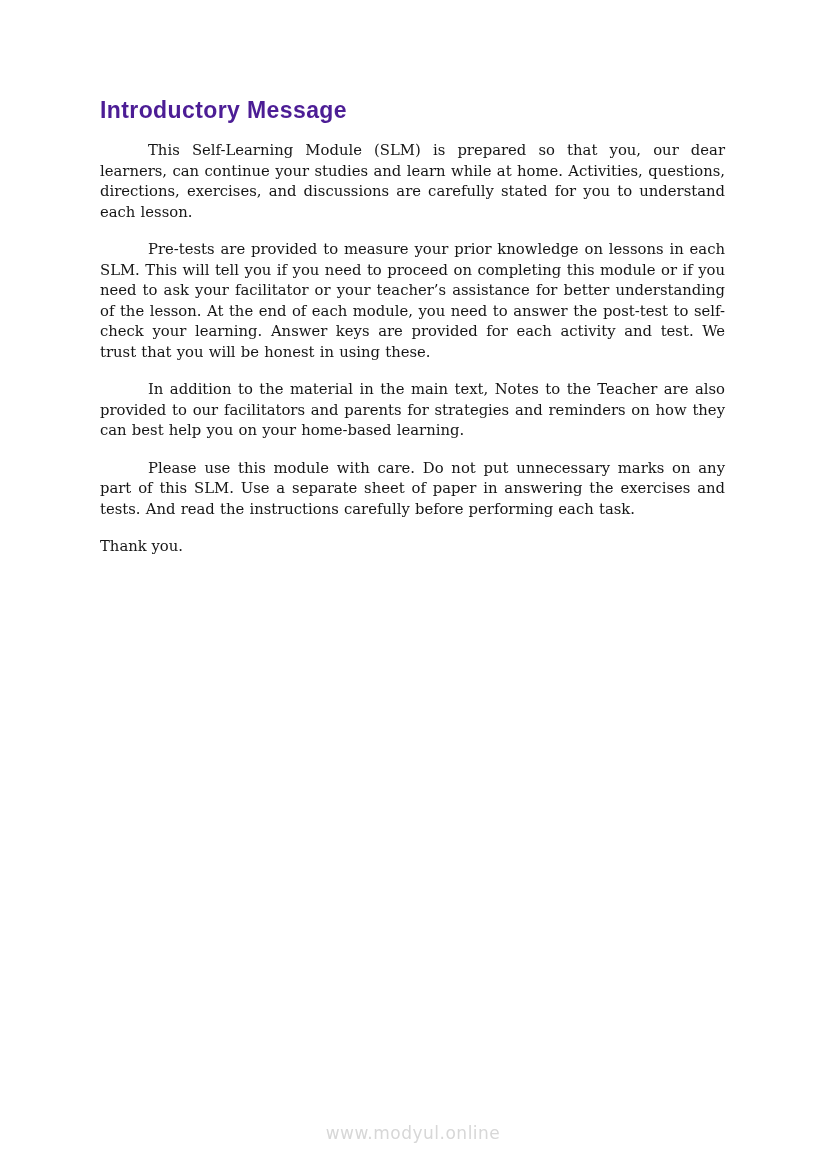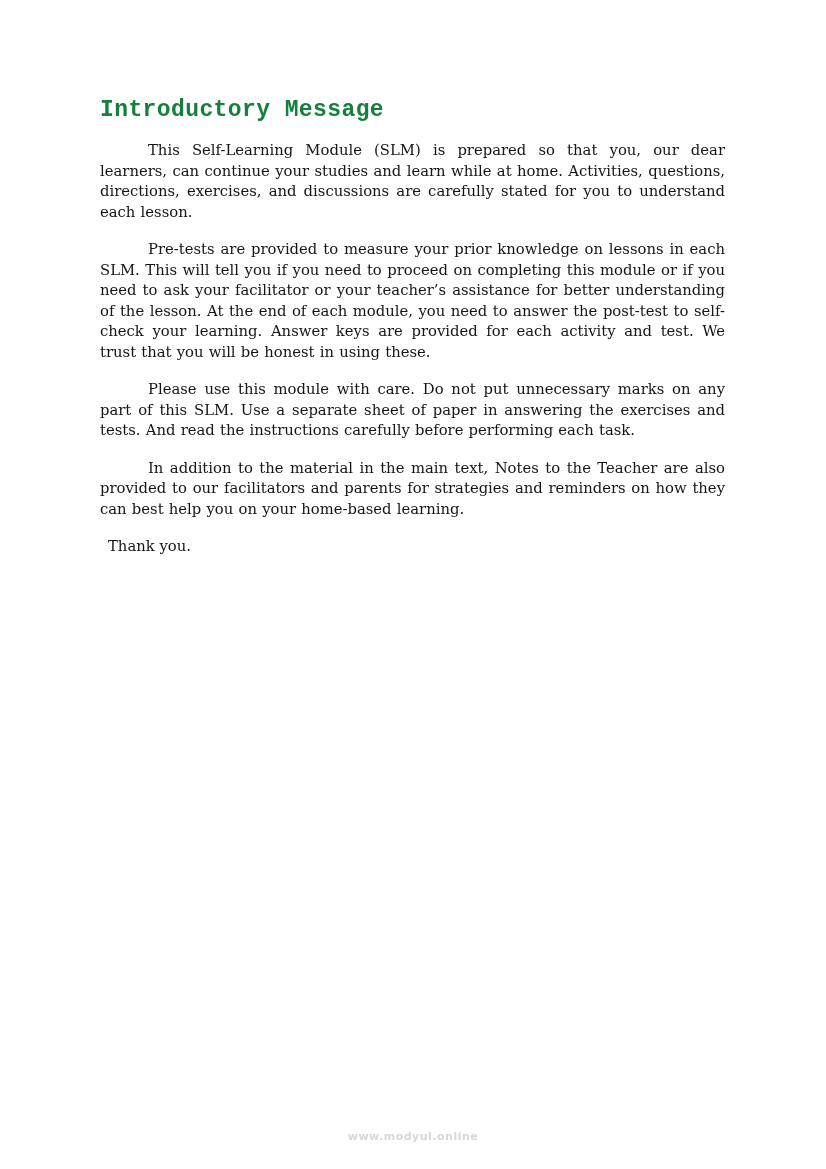--- a/index.html
+++ b/index.html
@@ -16,71 +16,70 @@
     font-family: "DejaVu Serif", serif;
     color: #151515;
   }
   .content {
     position: absolute;
     left: 100px;
     top: 95px;
     width: 629px;
   }
   .doc-title {
-    font-family: Liberation Mono, monospace;
+    font-family: Liberation Sans, sans-serif;
     font-weight: bold;
     font-size: 23px;
     line-height: 30px;
     letter-spacing: 0.4px;
     margin: 0 0 15px 0;
-    color: #15803d;
+    color: #4c1d95;
   }
   .body-par {
     font-size: 14.8px;
     line-height: 20.5px;
     text-align: justify;
     text-indent: 48px;
     margin: 0 4px 17px 0;
     word-spacing: 0.5px;
   }
   .closing {
     font-size: 14.8px;
     line-height: 20.5px;
     text-align: left;
     text-indent: 0;
-    margin: 8px;
+    margin: 0;
   }
   .watermark {
     position: absolute;
     left: 0;
     bottom: 26px;
     width: 100%;
     text-align: center;
     font-family: "DejaVu Sans", sans-serif;
-    font-size: 11px;
+    font-size: 17px;
     letter-spacing: 0.5px;
     color: #d7d7d7;
     user-select: none;
-    font-weight: bold;
   }
 </style>
 </head>
 <body>
 
 <div class="page">
   <div class="content">
     <h1 class="doc-title">Introductory Message</h1>
 
     <p class="body-par">This Self-Learning Module (SLM) is prepared so that you, our dear learners, can continue your studies and learn while at home.  Activities, questions, directions, exercises, and discussions are carefully stated for you to understand each lesson.</p>
 
 
     <p class="body-par">Pre-tests are provided to measure your prior knowledge on lessons in each SLM. This will tell you if you need to proceed on completing this module or if you need to ask your facilitator or your teacher’s assistance for better understanding of the lesson. At the end of each module, you need to answer the post-test to self-check your learning. Answer keys are provided for each activity and test. We trust that you will be honest in using these.</p>
 
+    <p class="body-par">In addition to the material in the main text, Notes to the Teacher are also provided to our facilitators and parents for strategies and reminders on how they can best help you on your home-based learning.</p>
+
     <p class="body-par">Please use this module with care. Do not put unnecessary marks on any part of this SLM. Use a separate sheet of paper in answering the exercises and tests.  And read the instructions carefully before performing each task.</p>
-
-    <p class="body-par">In addition to the material in the main text, Notes to the Teacher are also provided to our facilitators and parents for strategies and reminders on how they can best help you on your home-based learning.</p>
 
 
     <p class="closing">Thank you.</p>
   </div>
 
   <div class="watermark">www.modyul.online</div>
 </div>
 
 </body></html>

